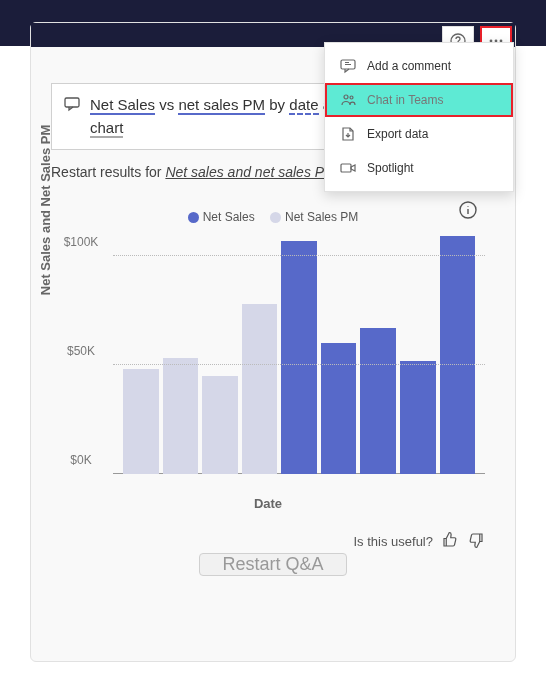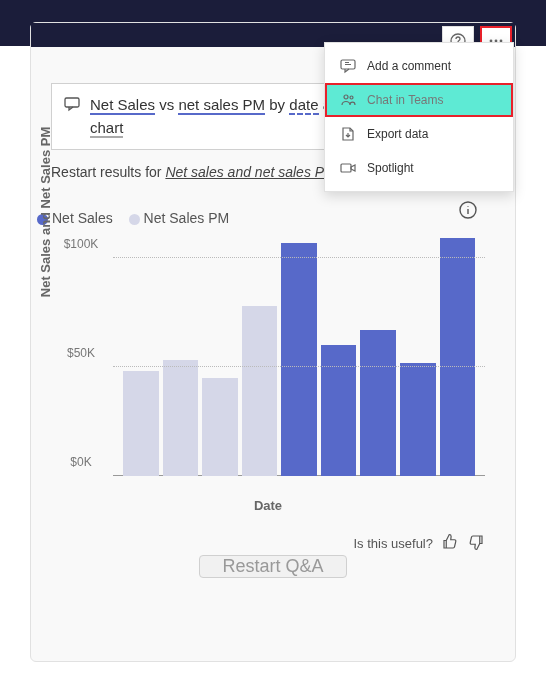--- a/index.html
+++ b/index.html
@@ -129,22 +129,22 @@
     font-style: italic;
   }
   .info-circle {
     position: absolute;
     right: 38px;
     top: 178px;
     color: #555;
   }
   .legend {
     margin: 30px 0 10px 0;
-    text-align: left;
-    font-size: 14px;
+    text-align: center;
+    font-size: 12px;
     color: #555;
   }
   .legend-item { margin: 0 6px; }
   .dot {
     display: inline-block;
     width: 11px; height: 11px;
     border-radius: 50%;
     vertical-align: middle;
     margin-right: 4px;
   }

